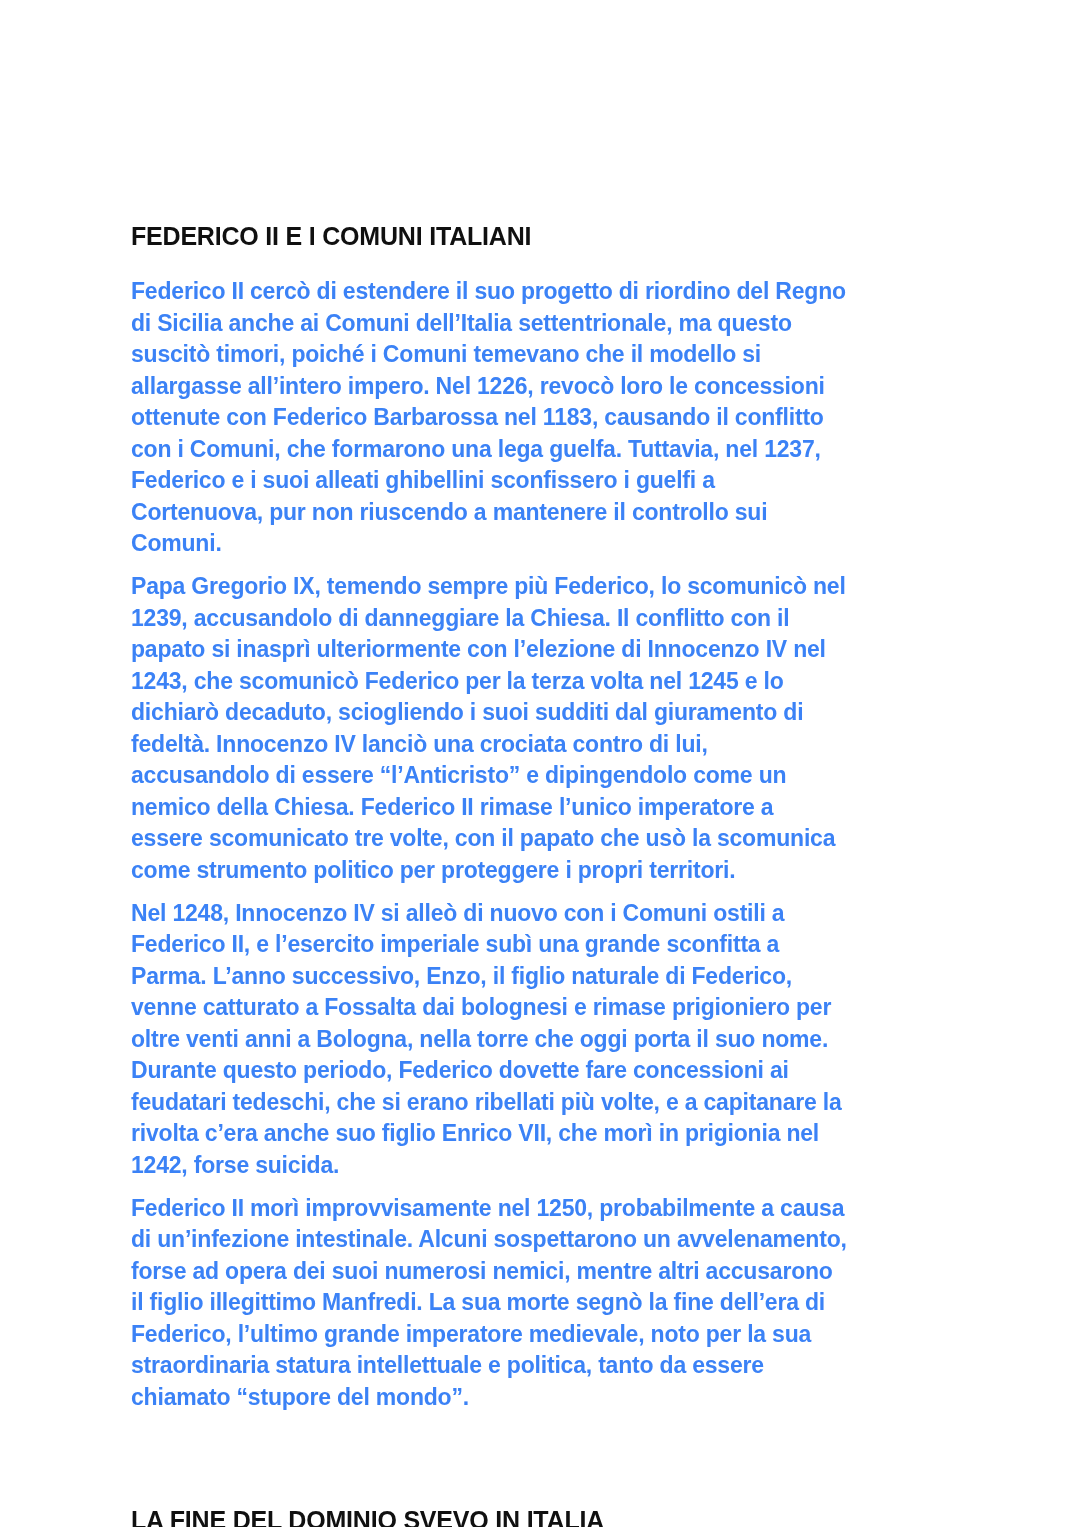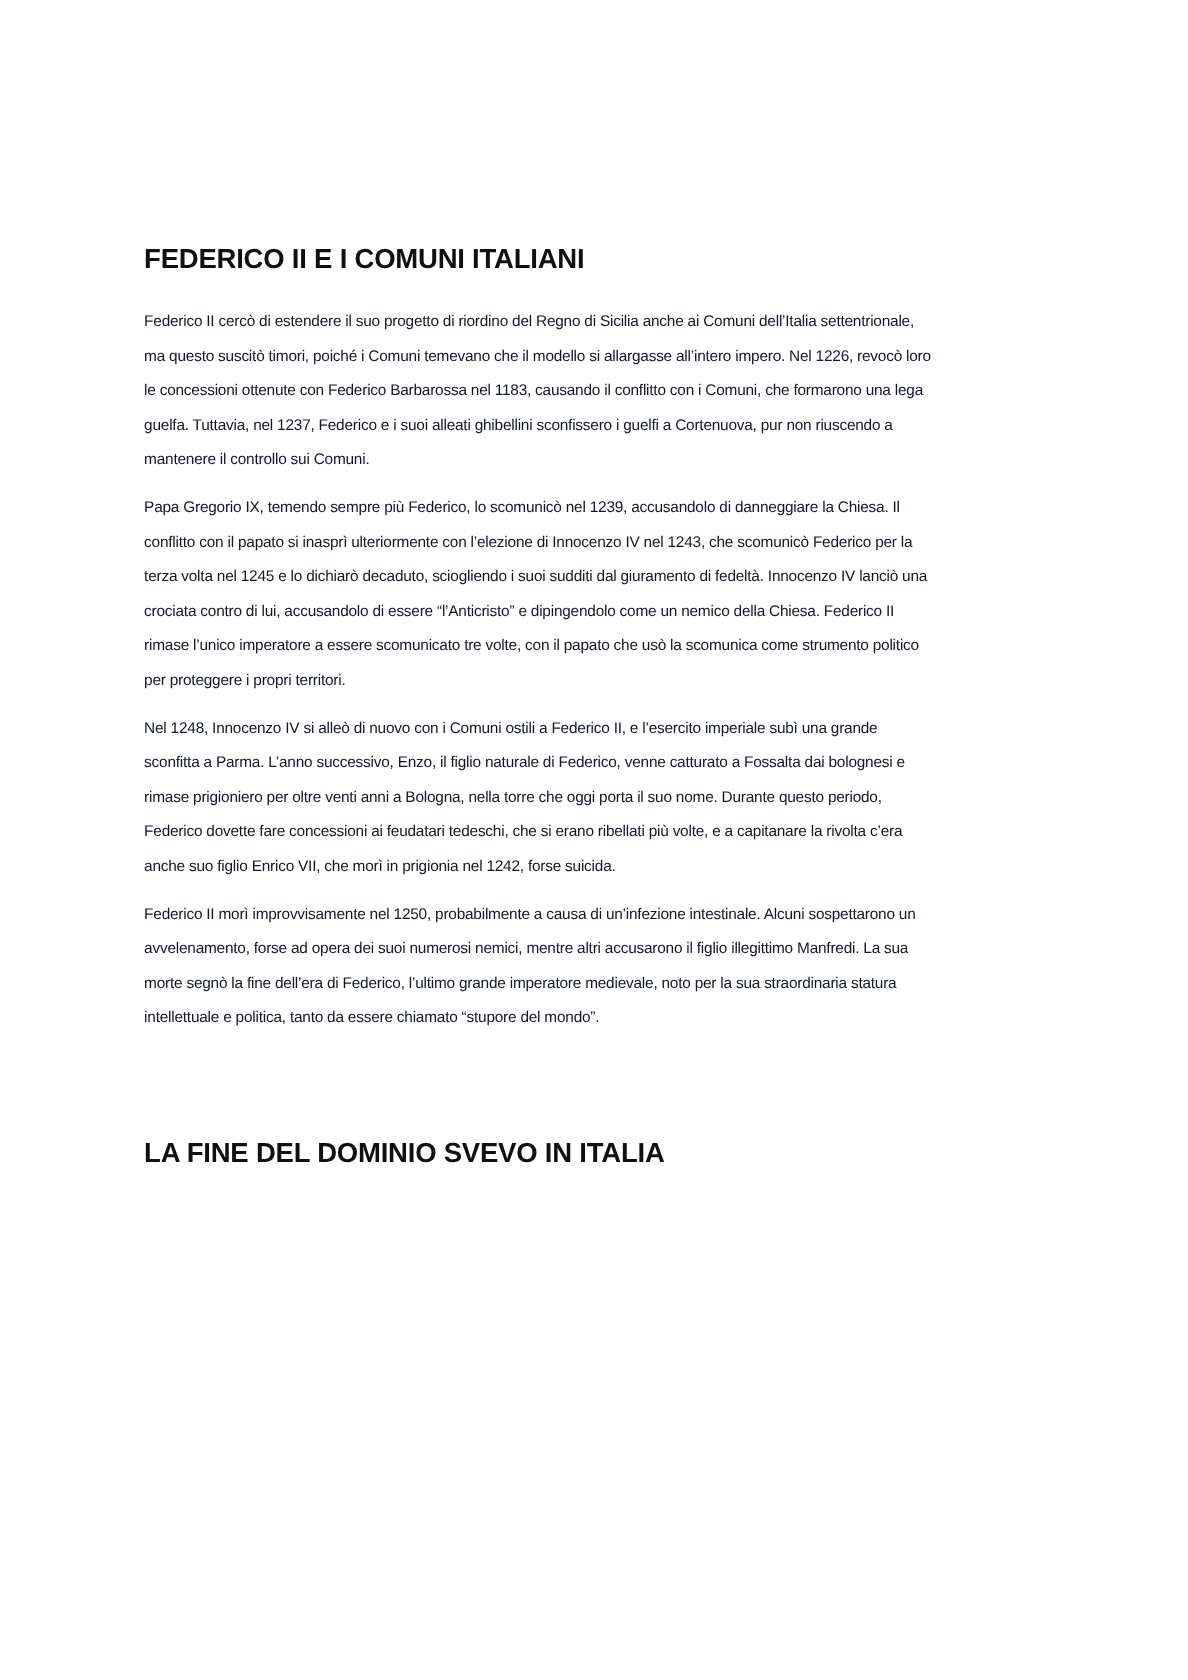--- a/index.html
+++ b/index.html
@@ -27,25 +27,25 @@
     line-height: 31px;
     letter-spacing: -0.2px;
     color: #101010;
     margin: 0 0 24px 0;
   }
   .doc-heading.second {
     margin-top: 92px;
     margin-bottom: 0;
   }
   .doc-paragraph {
-    font-size: 14px;
-    font-weight: 400;
+    font-size: 23px;
+    font-weight: 700;
     line-height: 31.5px;
     letter-spacing: -0.2px;
-    color: #0f172a;
+    color: #3b82f6;
     margin: 0 0 11.5px 0;
     max-width: 822px;
   }
 </style>
 </head>
 <body>
 
 <div class="page">
 
   <h1 class="doc-heading">FEDERICO II E I COMUNI ITALIANI</h1>

